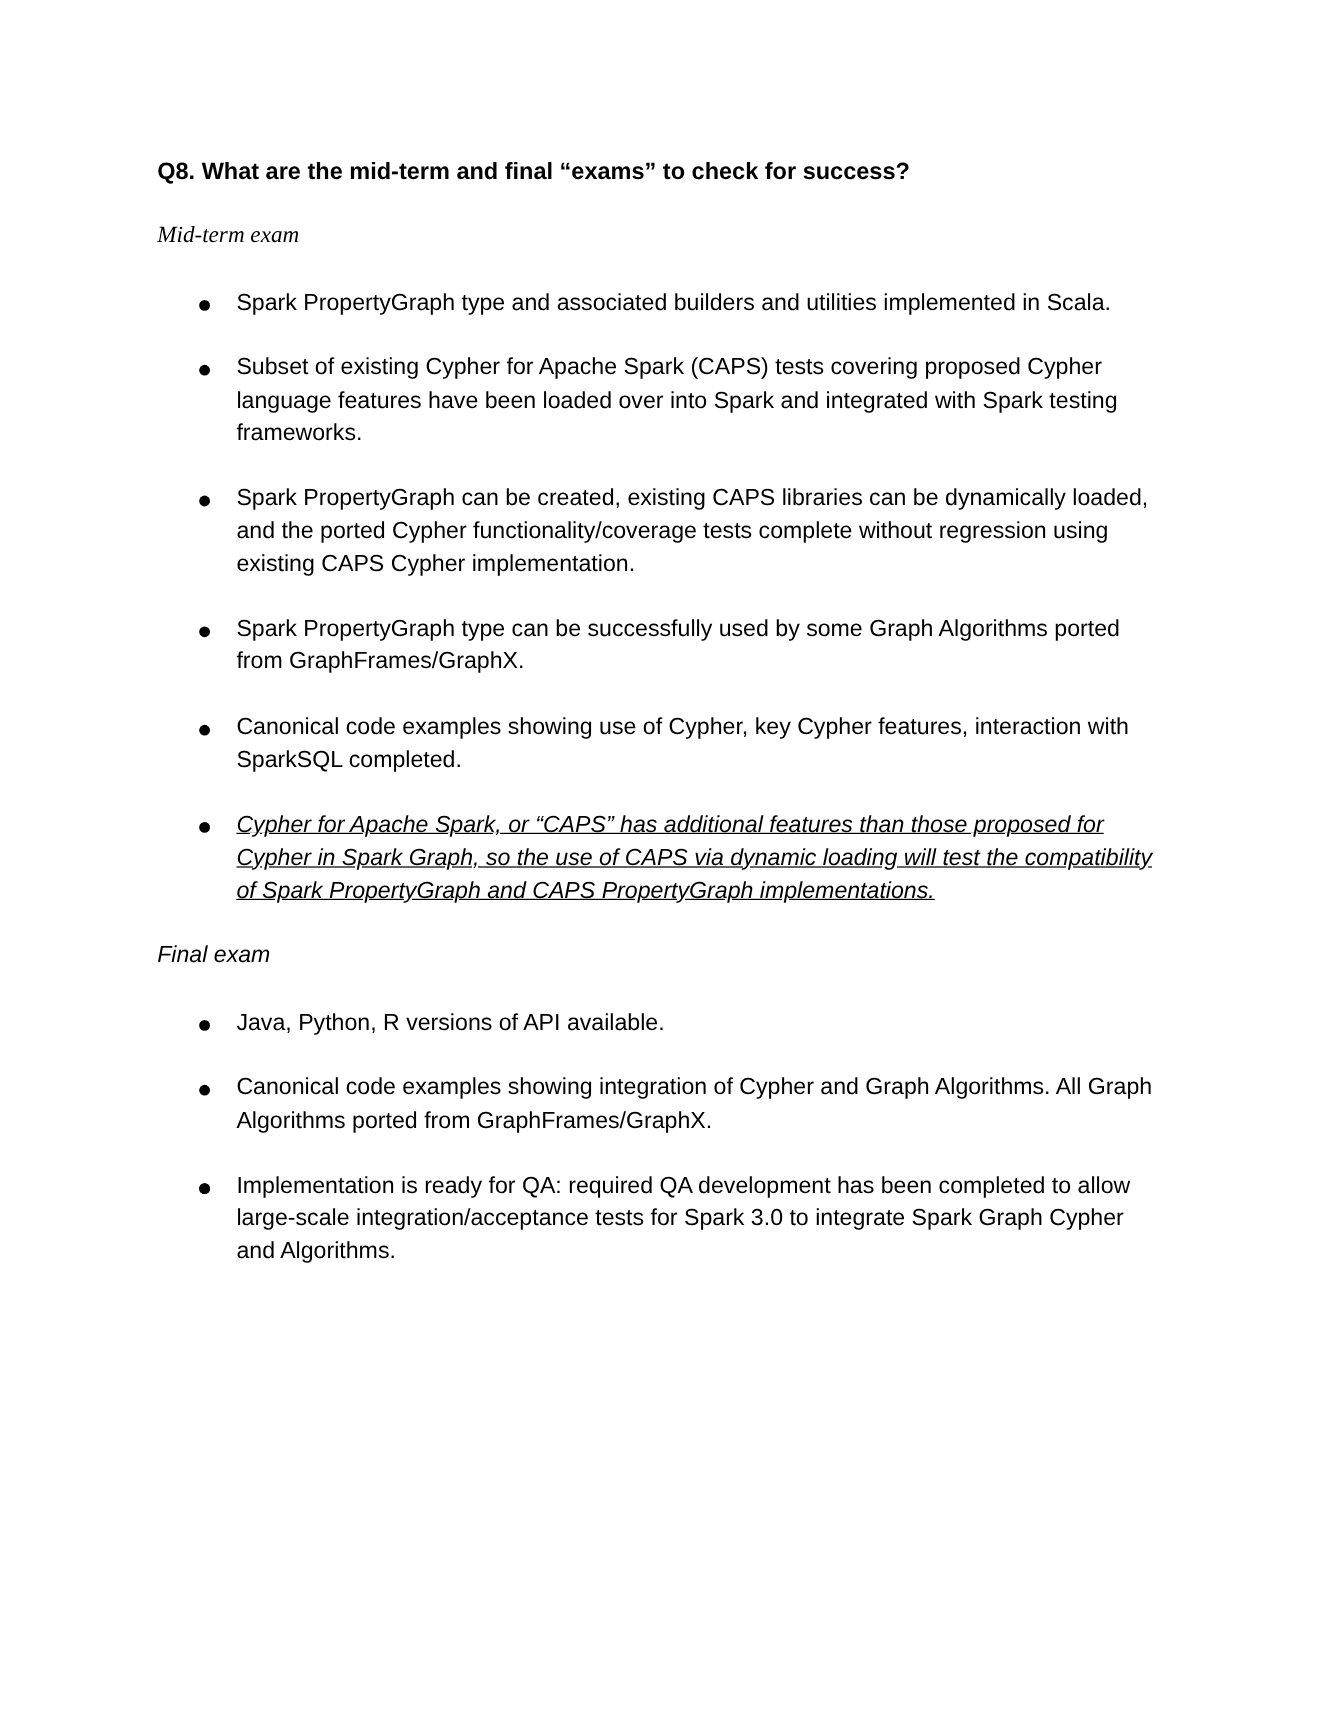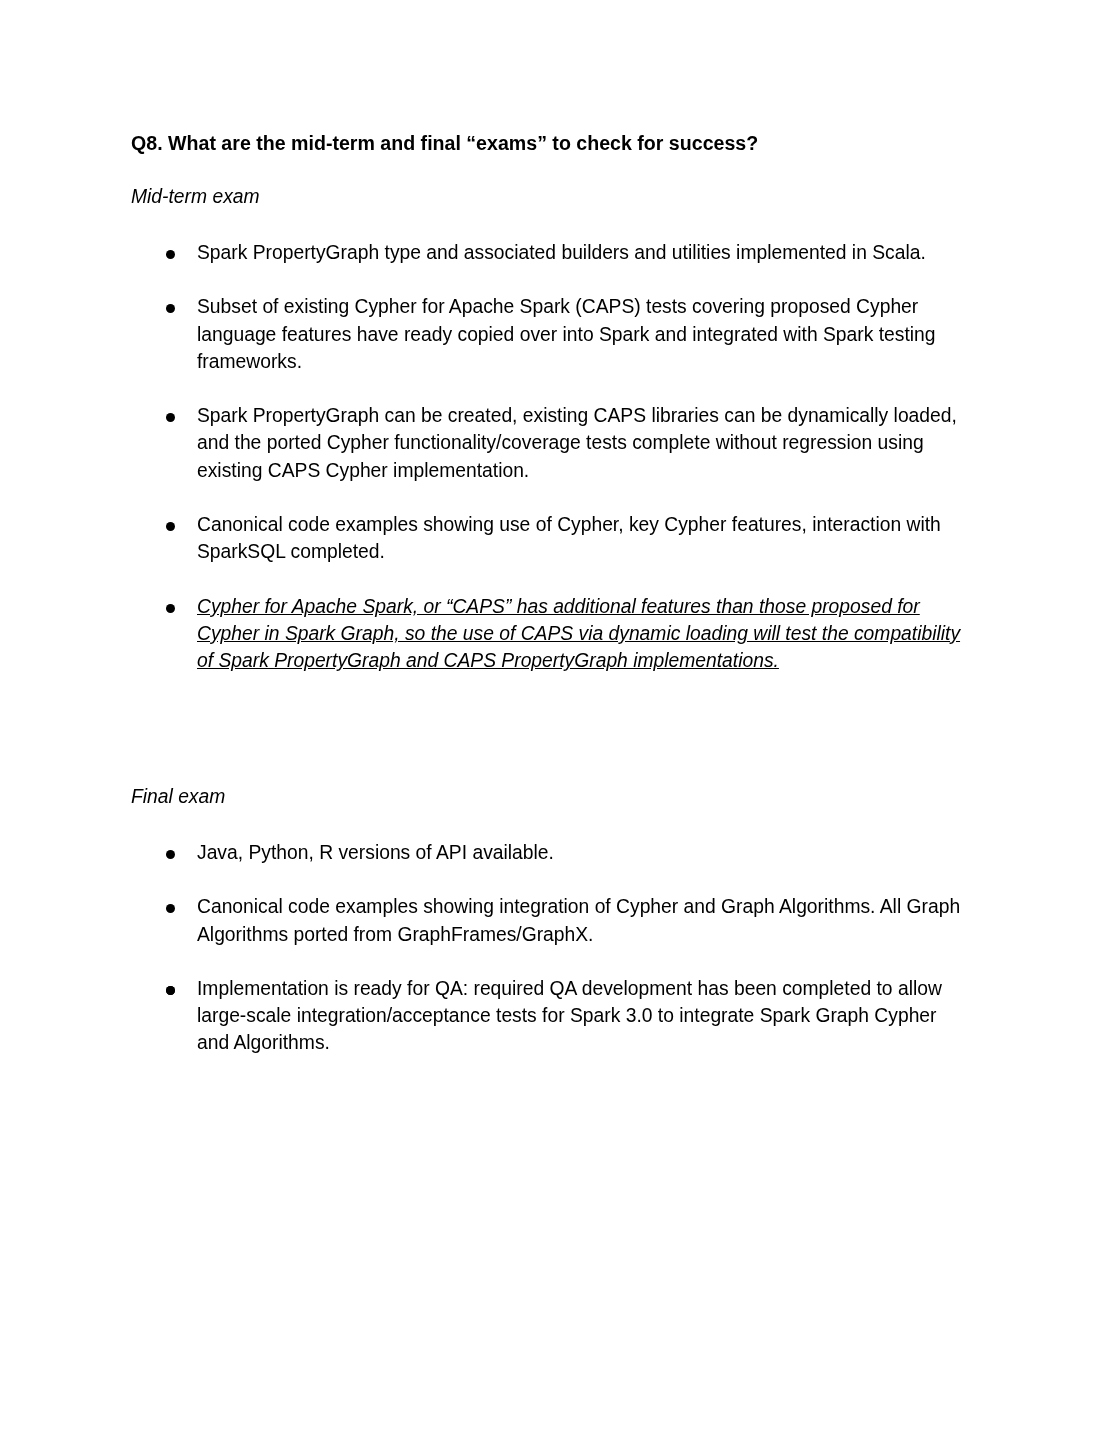--- a/index.html
+++ b/index.html
@@ -73,34 +73,38 @@
       display: block;
     }
   </style>
 </head>
 <body>
 
 <div class="page">
 
   <h1 class="heading">Q8. What are the mid-term and final “exams” to check for success?</h1>
 
-  <p class="section-label" style="top:185px;">Mid-term exam</p>
+  <p class="section-label" style="top:185px;font-family:Liberation Serif, serif;">Mid-term exam</p>
 
   <ul class="bullet-list" style="top:239px;">
     <li class="bullet-item">
       <span class="bullet-dot"></span>
       <span class="bullet-text">Spark PropertyGraph type and associated builders and utilities implemented in Scala.</span>
     </li>
     <li class="bullet-item">
       <span class="bullet-dot"></span>
-      <span class="bullet-text">Subset of existing Cypher for Apache Spark (CAPS) tests covering proposed Cypher language features have ready copied over into Spark and integrated with Spark testing frameworks.</span>
+      <span class="bullet-text">Subset of existing Cypher for Apache Spark (CAPS) tests covering proposed Cypher language features have been loaded over into Spark and integrated with Spark testing frameworks.</span>
     </li>
     <li class="bullet-item">
       <span class="bullet-dot"></span>
       <span class="bullet-text">Spark PropertyGraph can be created, existing CAPS libraries can be dynamically loaded, and the ported Cypher functionality/coverage tests complete without regression using existing CAPS Cypher implementation.</span>
+    </li>
+    <li class="bullet-item">
+      <span class="bullet-dot"></span>
+      <span class="bullet-text">Spark PropertyGraph type can be successfully used by some Graph Algorithms ported from GraphFrames/GraphX.</span>
     </li>
     <li class="bullet-item">
       <span class="bullet-dot"></span>
       <span class="bullet-text">Canonical code examples showing use of Cypher, key Cypher features, interaction with SparkSQL completed.</span>
     </li>
     <li class="bullet-item italic">
       <span class="bullet-dot"></span>
       <span class="bullet-text">Cypher for Apache Spark, or “CAPS” has additional features than those proposed for Cypher in Spark Graph, so the use of CAPS via dynamic loading will test the compatibility of Spark PropertyGraph and CAPS PropertyGraph implementations.</span>
     </li>
   </ul>

